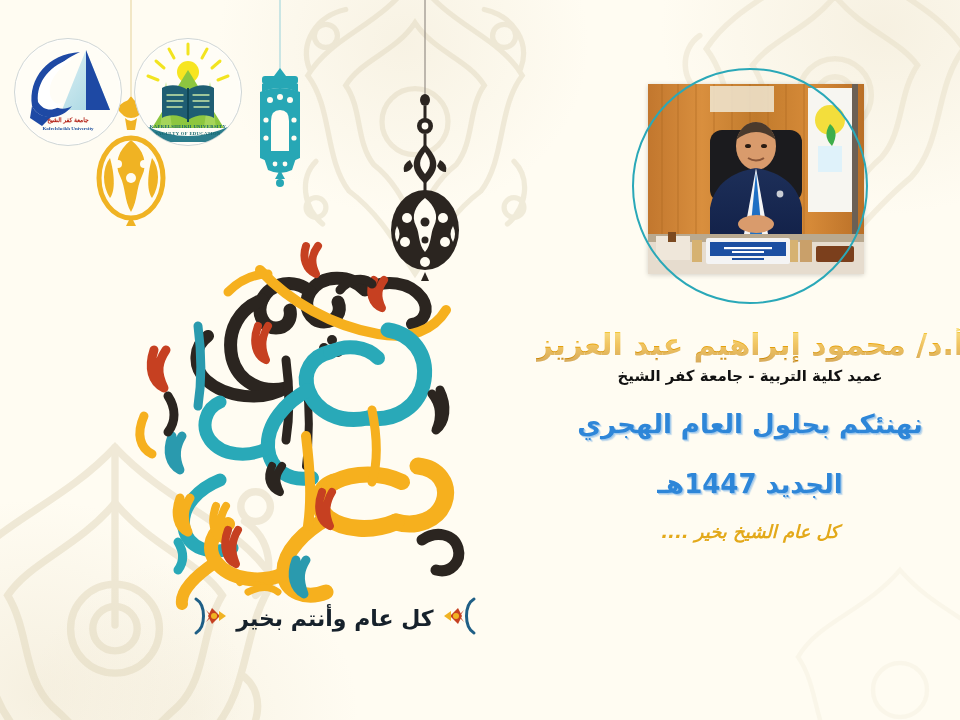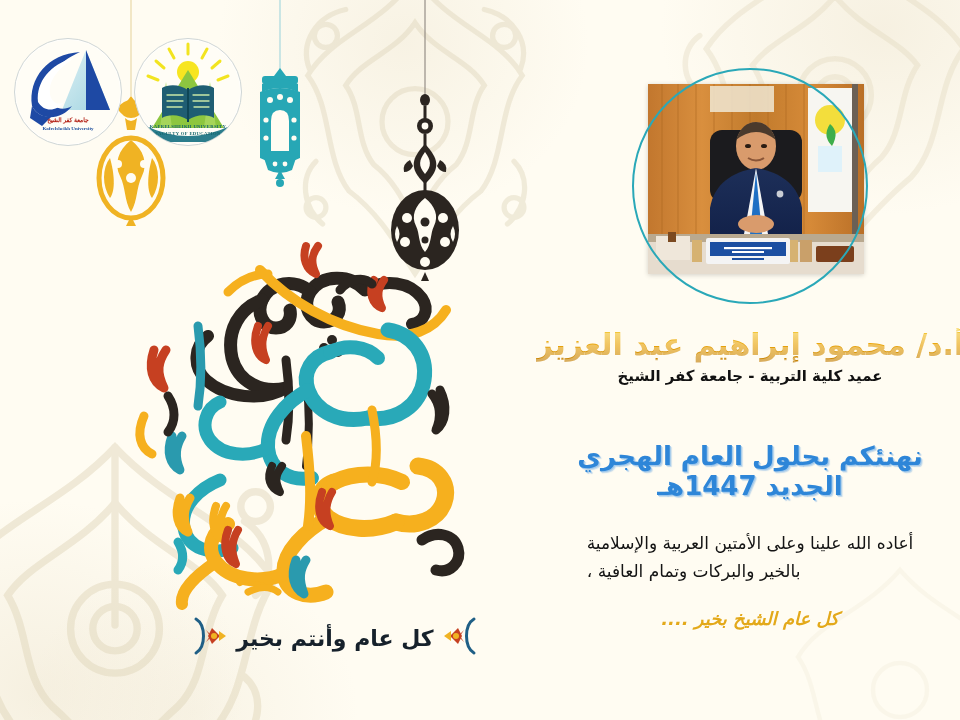--- a/index.html
+++ b/index.html
@@ -57,21 +57,21 @@
   .orn-dark{left:380px;}
 
   
   .calligraphy{
     position:absolute;left:110px;top:230px;width:430px;height:380px;z-index:6;
   }
   .calligraphy svg{width:100%;height:100%;display:block;}
 
   
   .ribbon{
-    position:absolute;left:170px;top:612px;width:330px;height:52px;z-index:7;
+    position:absolute;left:170px;top:592px;width:330px;height:52px;z-index:7;
     display:flex;align-items:center;justify-content:center;gap:6px;
   }
   .ribbon-text{
     font-size:22px;color:#16212b;font-weight:bold;letter-spacing:0;
     font-family:"DejaVu Sans",sans-serif;white-space:nowrap;direction:rtl;
   }
 
   
   .right-col{
     position:absolute;right:0;top:0;width:420px;height:613px;z-index:9;
@@ -104,22 +104,22 @@
   .subtitle{
     margin-top:4px;font-size:15px;color:#121212;font-weight:bold;
     font-family:"DejaVu Sans",sans-serif;white-space:nowrap;
   }
   .greet-line{
     font-size:26px;font-weight:bold;color:#2E86D8;
     font-family:"DejaVu Sans",sans-serif;
     text-shadow:1px 1px 0 #9fc8ec, 2px 2px 1px rgba(46,134,216,.28);
     white-space:nowrap;
   }
-  .greet1{margin-top:56px;}
-  .greet2{}
+  .greet1{margin-top:24px;}
+  .greet2{margin-top:30px;}
   .wish{
     margin-top:28px;font-size:17px;color:#141414;line-height:1.7;
     font-family:"DejaVu Sans",sans-serif;
   }
   .wish div{white-space:nowrap;}
   .signoff{
     margin-top:22px;font-size:18px;font-weight:bold;
     color:#E3A91A;font-style:italic;
     font-family:"DejaVu Sans",sans-serif;
     text-shadow:0 1px 0 rgba(255,255,255,.5);
@@ -520,21 +520,17 @@
       </div>
       <div class="portrait-ring"></div>
     </div>
 
     <div class="name">أ.د/ محمود إبراهيم عبد العزيز</div>
     <div class="subtitle">عميد كلية التربية - جامعة كفر الشيخ</div>
 
     <div class="greet-line greet1">نهنئكم بحلول العام الهجري</div>
     <div class="greet-line greet2">الجديد 1447هـ</div>
 
-    <div class="wish">
-      <div>أعاده الله علينا وعلى الأمتين العربية والإسلامية</div>
-      <div>بالخير والبركات وتمام العافية ،</div>
-    </div>
 
     <div class="signoff">كل عام الشيخ بخير ....</div>
   </div>
 
 </div>
 
 </body></html>

